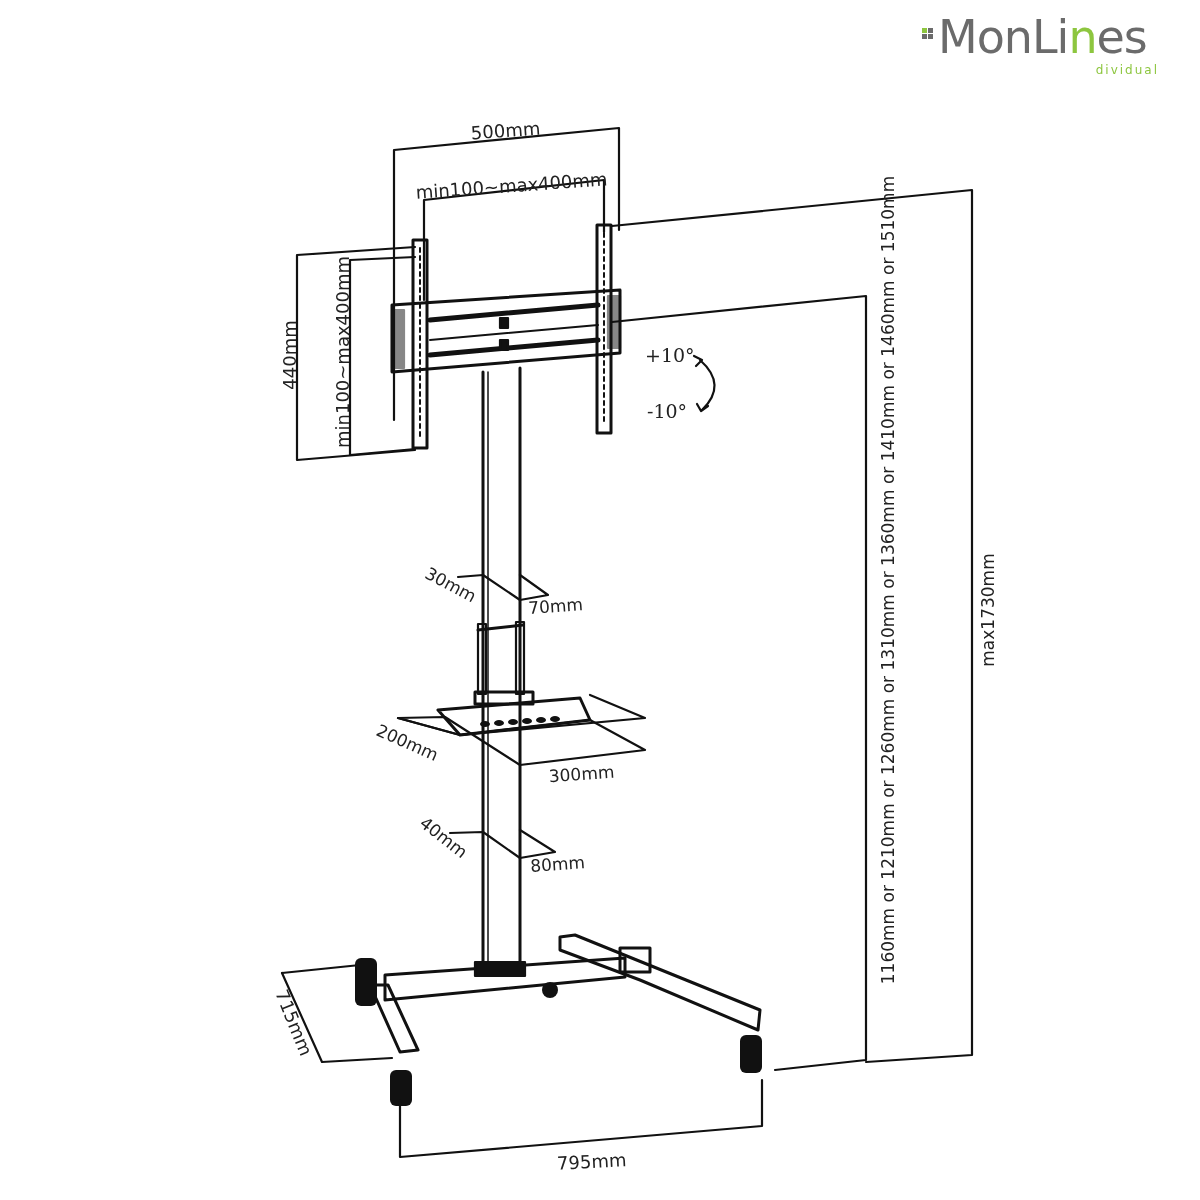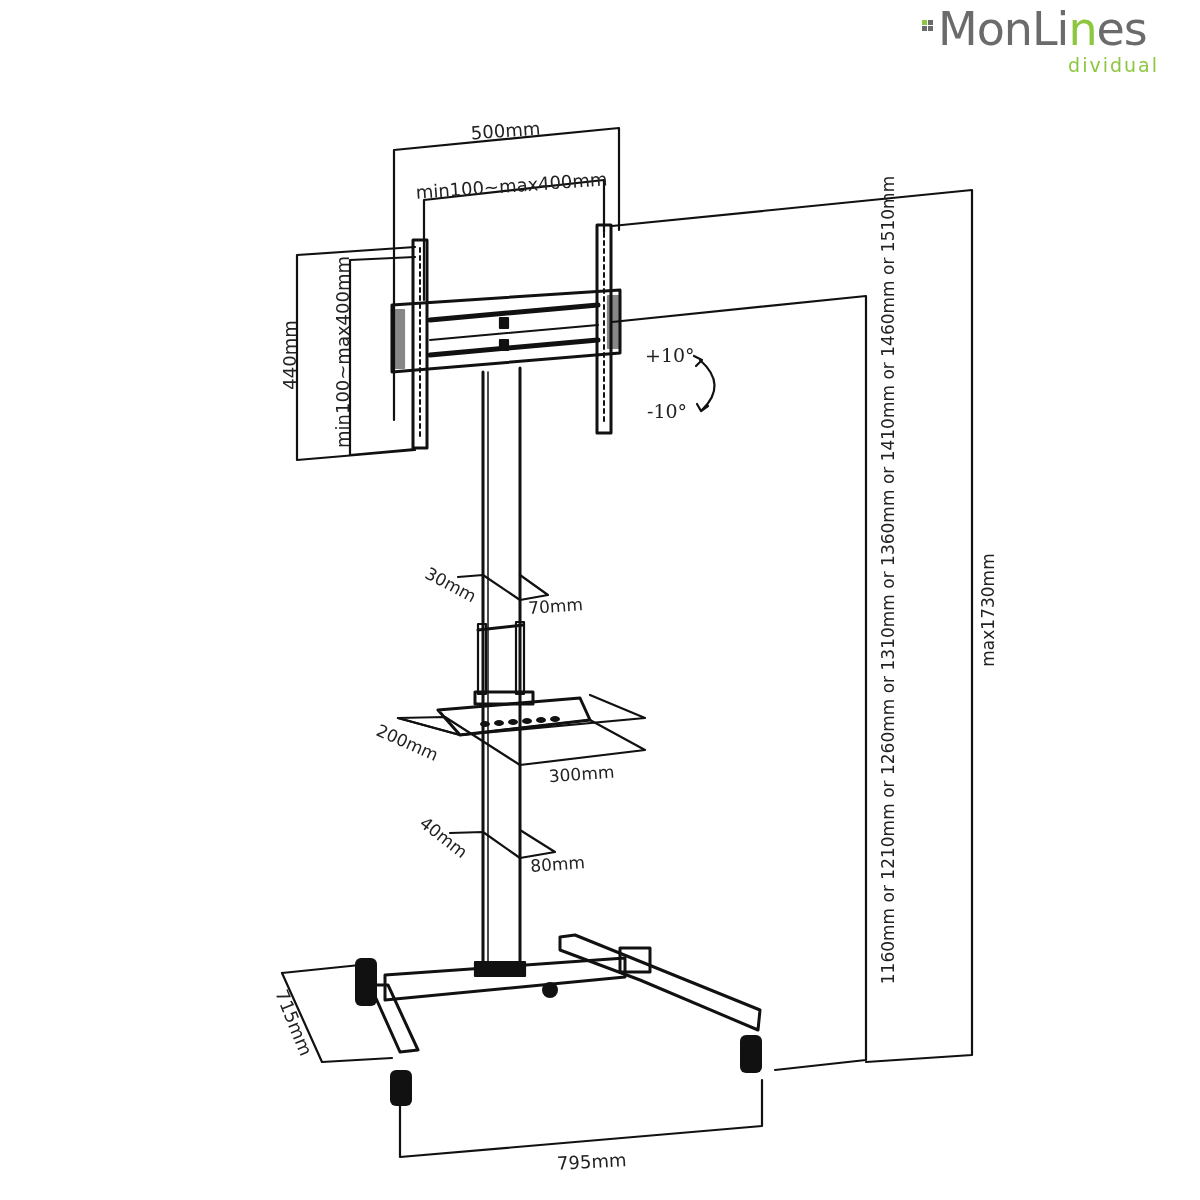--- a/index.html
+++ b/index.html
@@ -1,22 +1,22 @@
 <!DOCTYPE html>
 <html><head>
   <meta charset="utf-8">
   <style>
     html, body { margin: 0; padding: 0; background: #ffffff; }
     body { width: 1200px; height: 1200px; position: relative; overflow: hidden; font-family: "DejaVu Sans", sans-serif; }
-    .logo { position: absolute; left: 920px; top: 12px; width: 245px; height: 70px; }
+    .logo { position: absolute; left: 920px; top: 20px; width: 245px; height: 70px; }
     .logo-squares { position: absolute; left: 2px; top: 8px; width: 14px; height: 14px; }
     .logo-squares span { position: absolute; width: 5px; height: 5px; }
     .logo-main { position: absolute; left: 18px; top: -6px; font-family: "DejaVu Sans", sans-serif; font-size: 46px; letter-spacing: -1px; color: #6b6b6b; white-space: nowrap; line-height: 1; }
     .logo-main .accent { color: #8dc63f; }
-    .logo-sub { position: absolute; right: 6px; top: 44px; font-family: "DejaVu Sans", sans-serif; font-size: 19px; letter-spacing: 2px; color: #8dc63f; line-height: 1; }
+    .logo-sub { position: absolute; right: 6px; top: 44px; font-family: "DejaVu Sans", sans-serif; font-size: 12px; letter-spacing: 2px; color: #8dc63f; line-height: 1; }
     svg.drawing { position: absolute; left: 0; top: 0; }
     .dim { font-family: "DejaVu Sans", sans-serif; fill: #222; }
     .angle { font-family: "DejaVu Serif", serif; fill: #222; }
   </style>
 </head>
 <body>
 
 <div class="logo">
   <div class="logo-squares">
     <span style="left:0;top:0;background:#8dc63f"></span>

